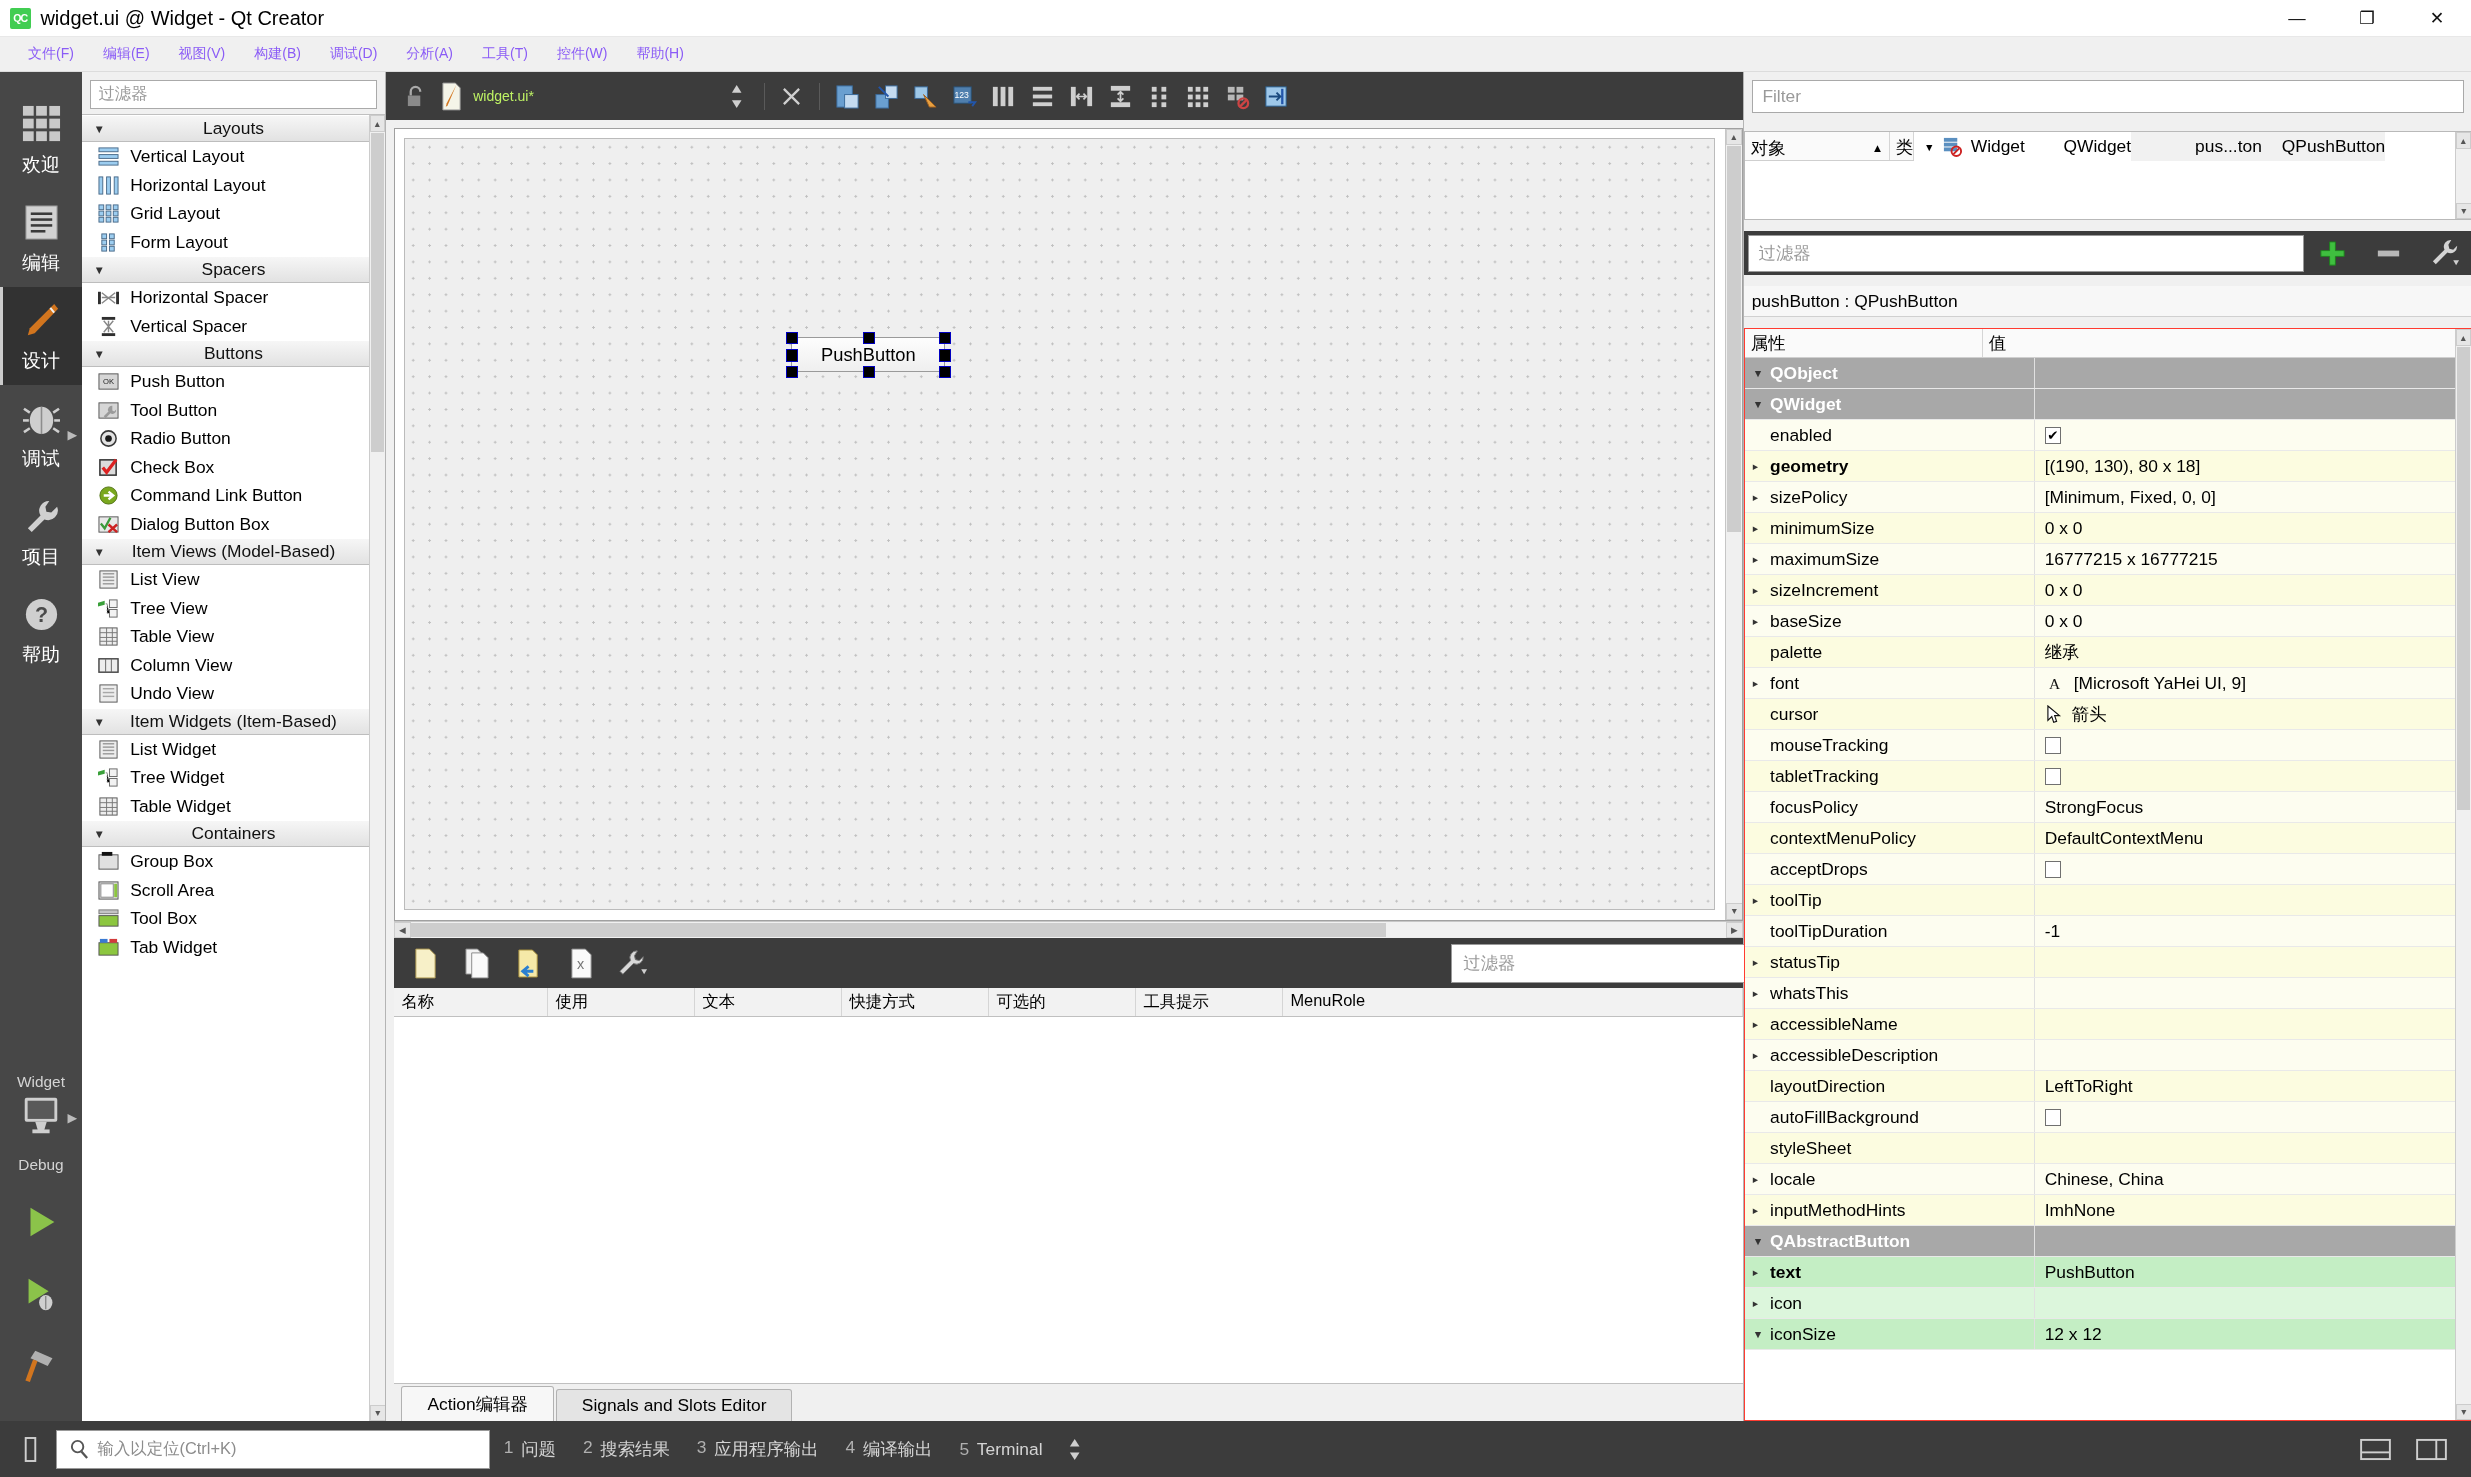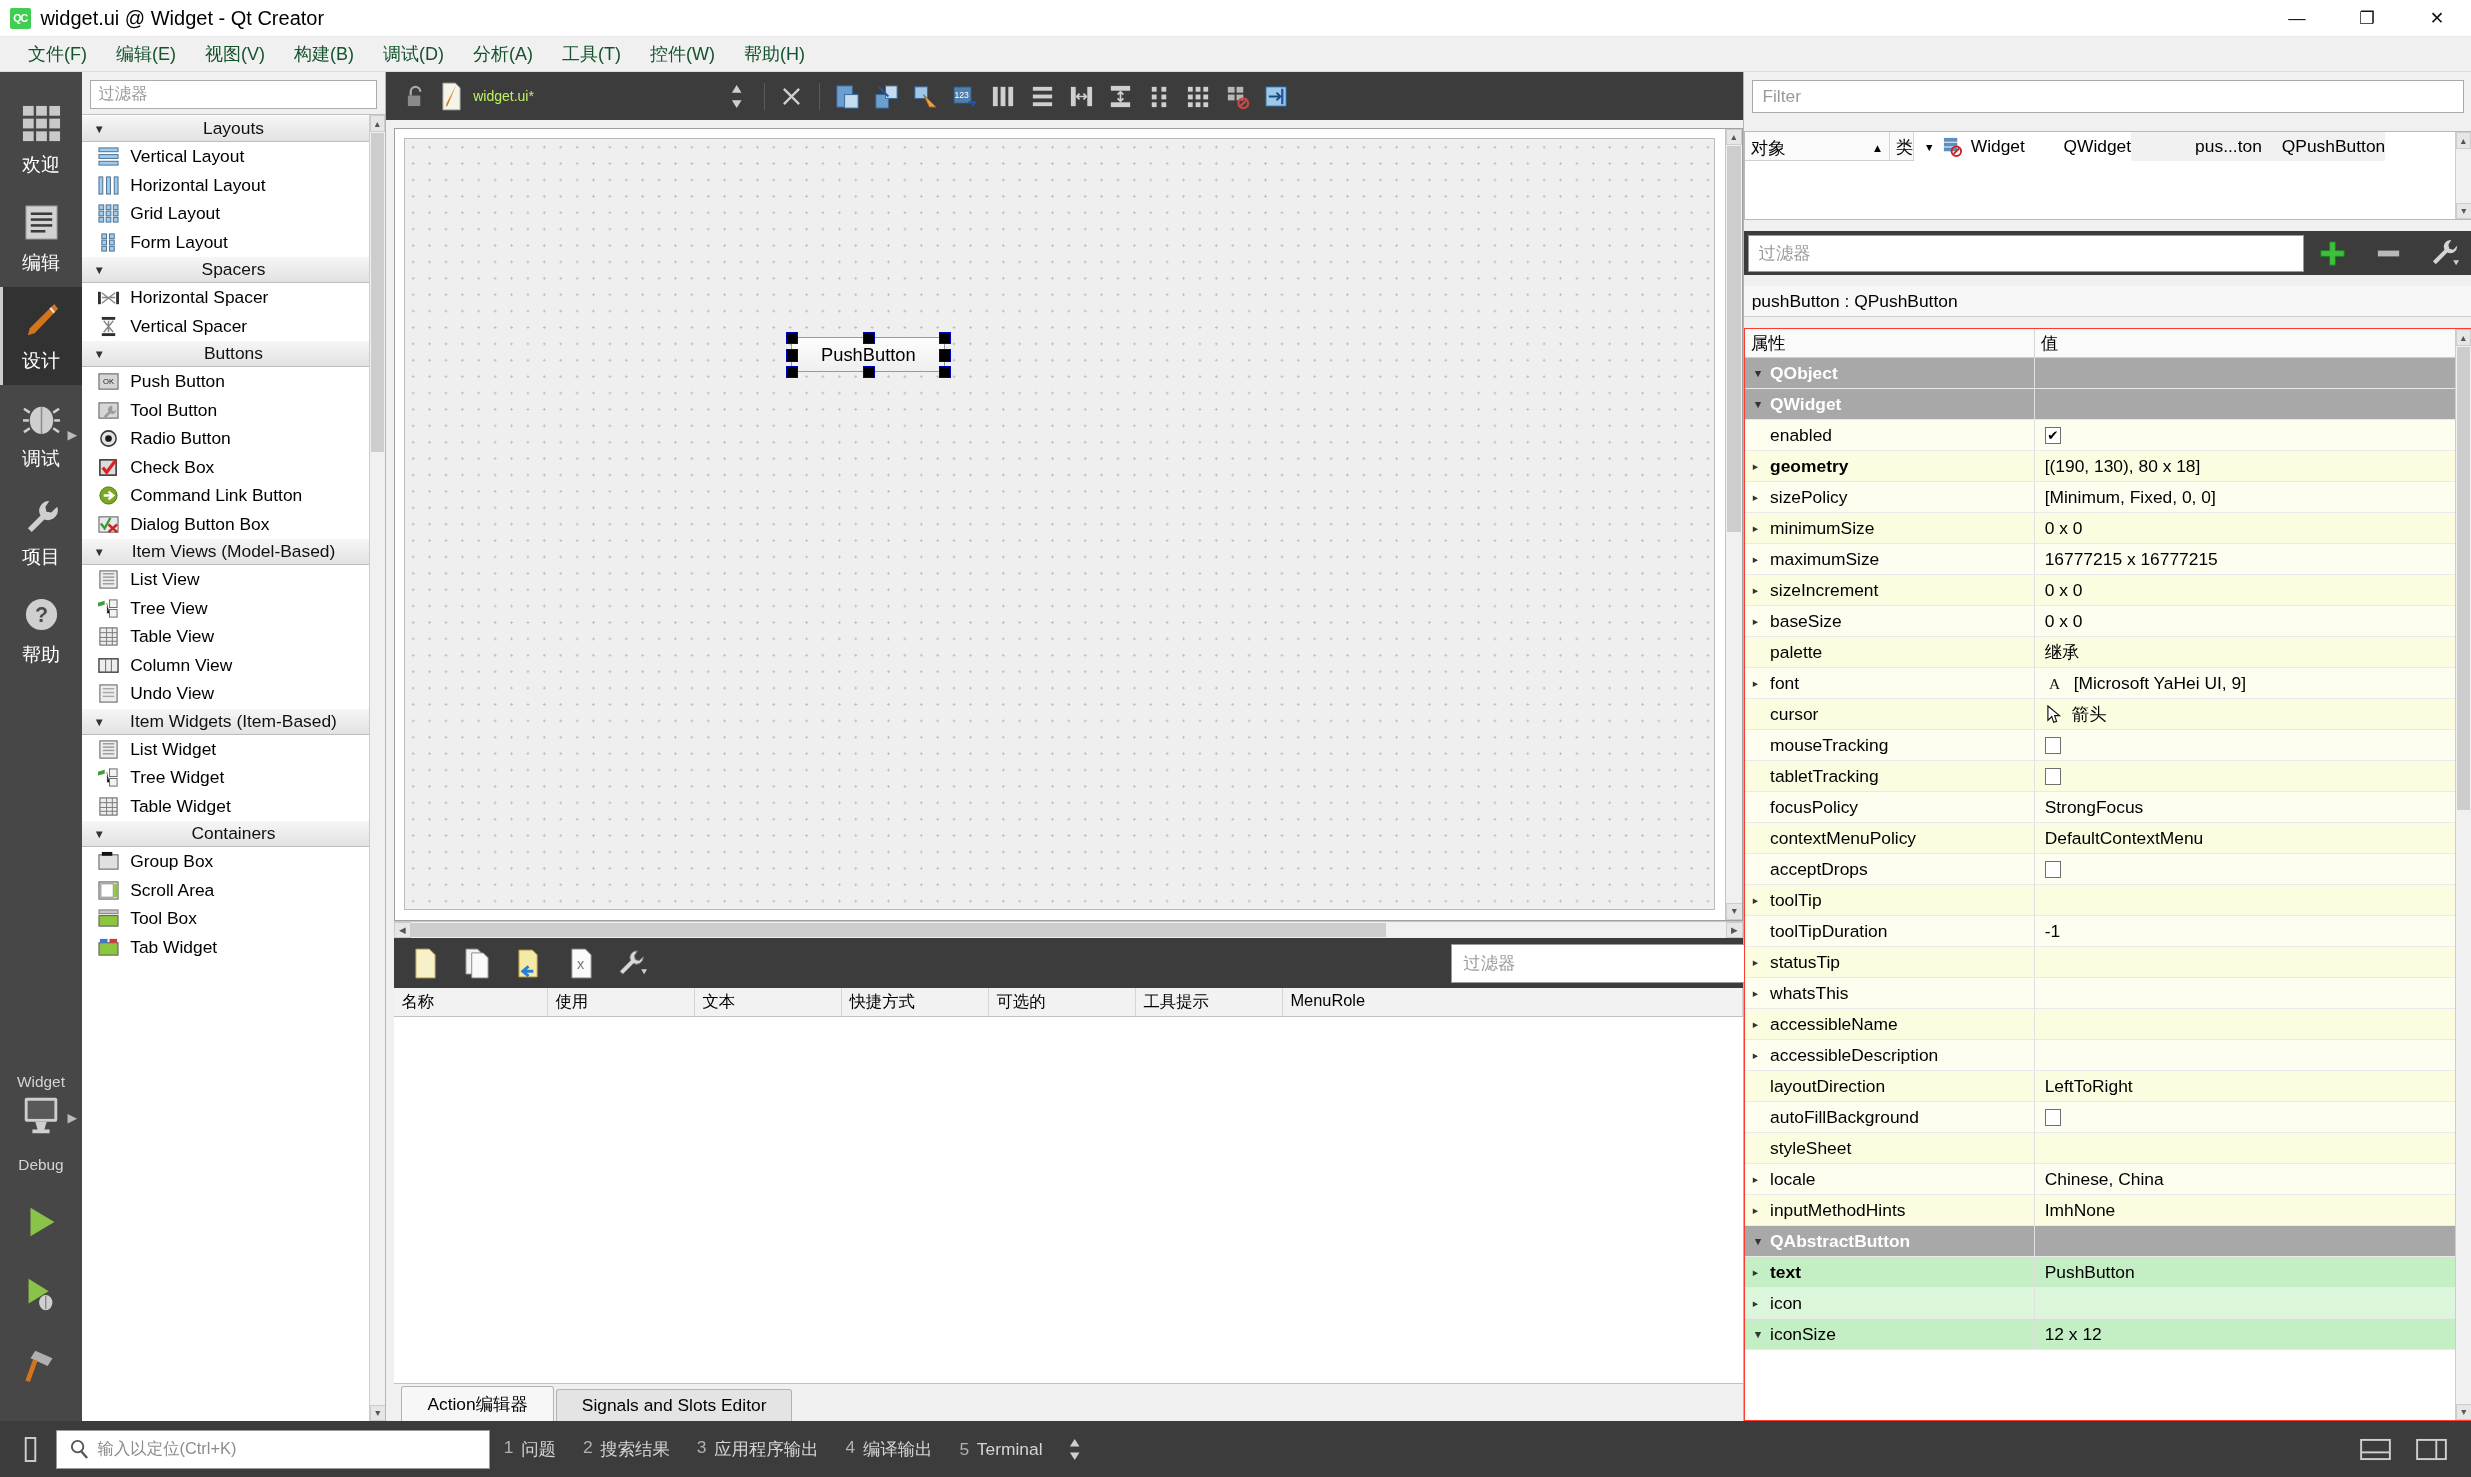--- a/index.html
+++ b/index.html
@@ -27,21 +27,21 @@
   .win-btn {
     width: 70px; height: 100%; display: flex; align-items: center; justify-content: center;
     font-size: 17.4px; color: #111;
   }
 
   
   .menubar {
     height: 35px; background: #f0f0f0; display: flex; align-items: center;
     flex: 0 0 35px; padding-left: 13.5px; border-bottom: 1px solid #dcdcdc;
   }
-  .menu-item { font-size: 18px; color: #14532d; padding: 3.9px 14.5px; cursor: default; }
+  .menu-item { font-size: 14px; color: #8b5cf6; padding: 3.9px 14.5px; cursor: default; }
 
   
   .body-row { display: flex; flex: 1 1 auto; min-height: 0; }
 
   
   .modebar {
     width: 82px; background: #474747; flex: 0 0 82px;
     display: flex; flex-direction: column; position: relative;
   }
   .mode-item {
@@ -969,21 +969,21 @@
                 <path d="M26 23 L32 23 L29 28 Z" fill="#cfcfcf"></path>
               </svg>
           </span>
         </div>
       </div>
 
       <div class="prop-header">pushButton : QPushButton</div>
 
       <div class="prop-table">
         <div class="pcols">
-          <div class="pcol" style="width:290px">属性</div>
+          <div class="pcol" style="width:238px">属性</div>
           <div class="pcol" style="flex:1 1 auto">值</div>
         </div>
         <div id="prop-rows">
             <div class="prow group">
               <div class="pname">
                 <span class="expander">▼</span>
                 <span class="bold">QObject</span>
               </div>
               <div class="pval">
                 <span></span>

